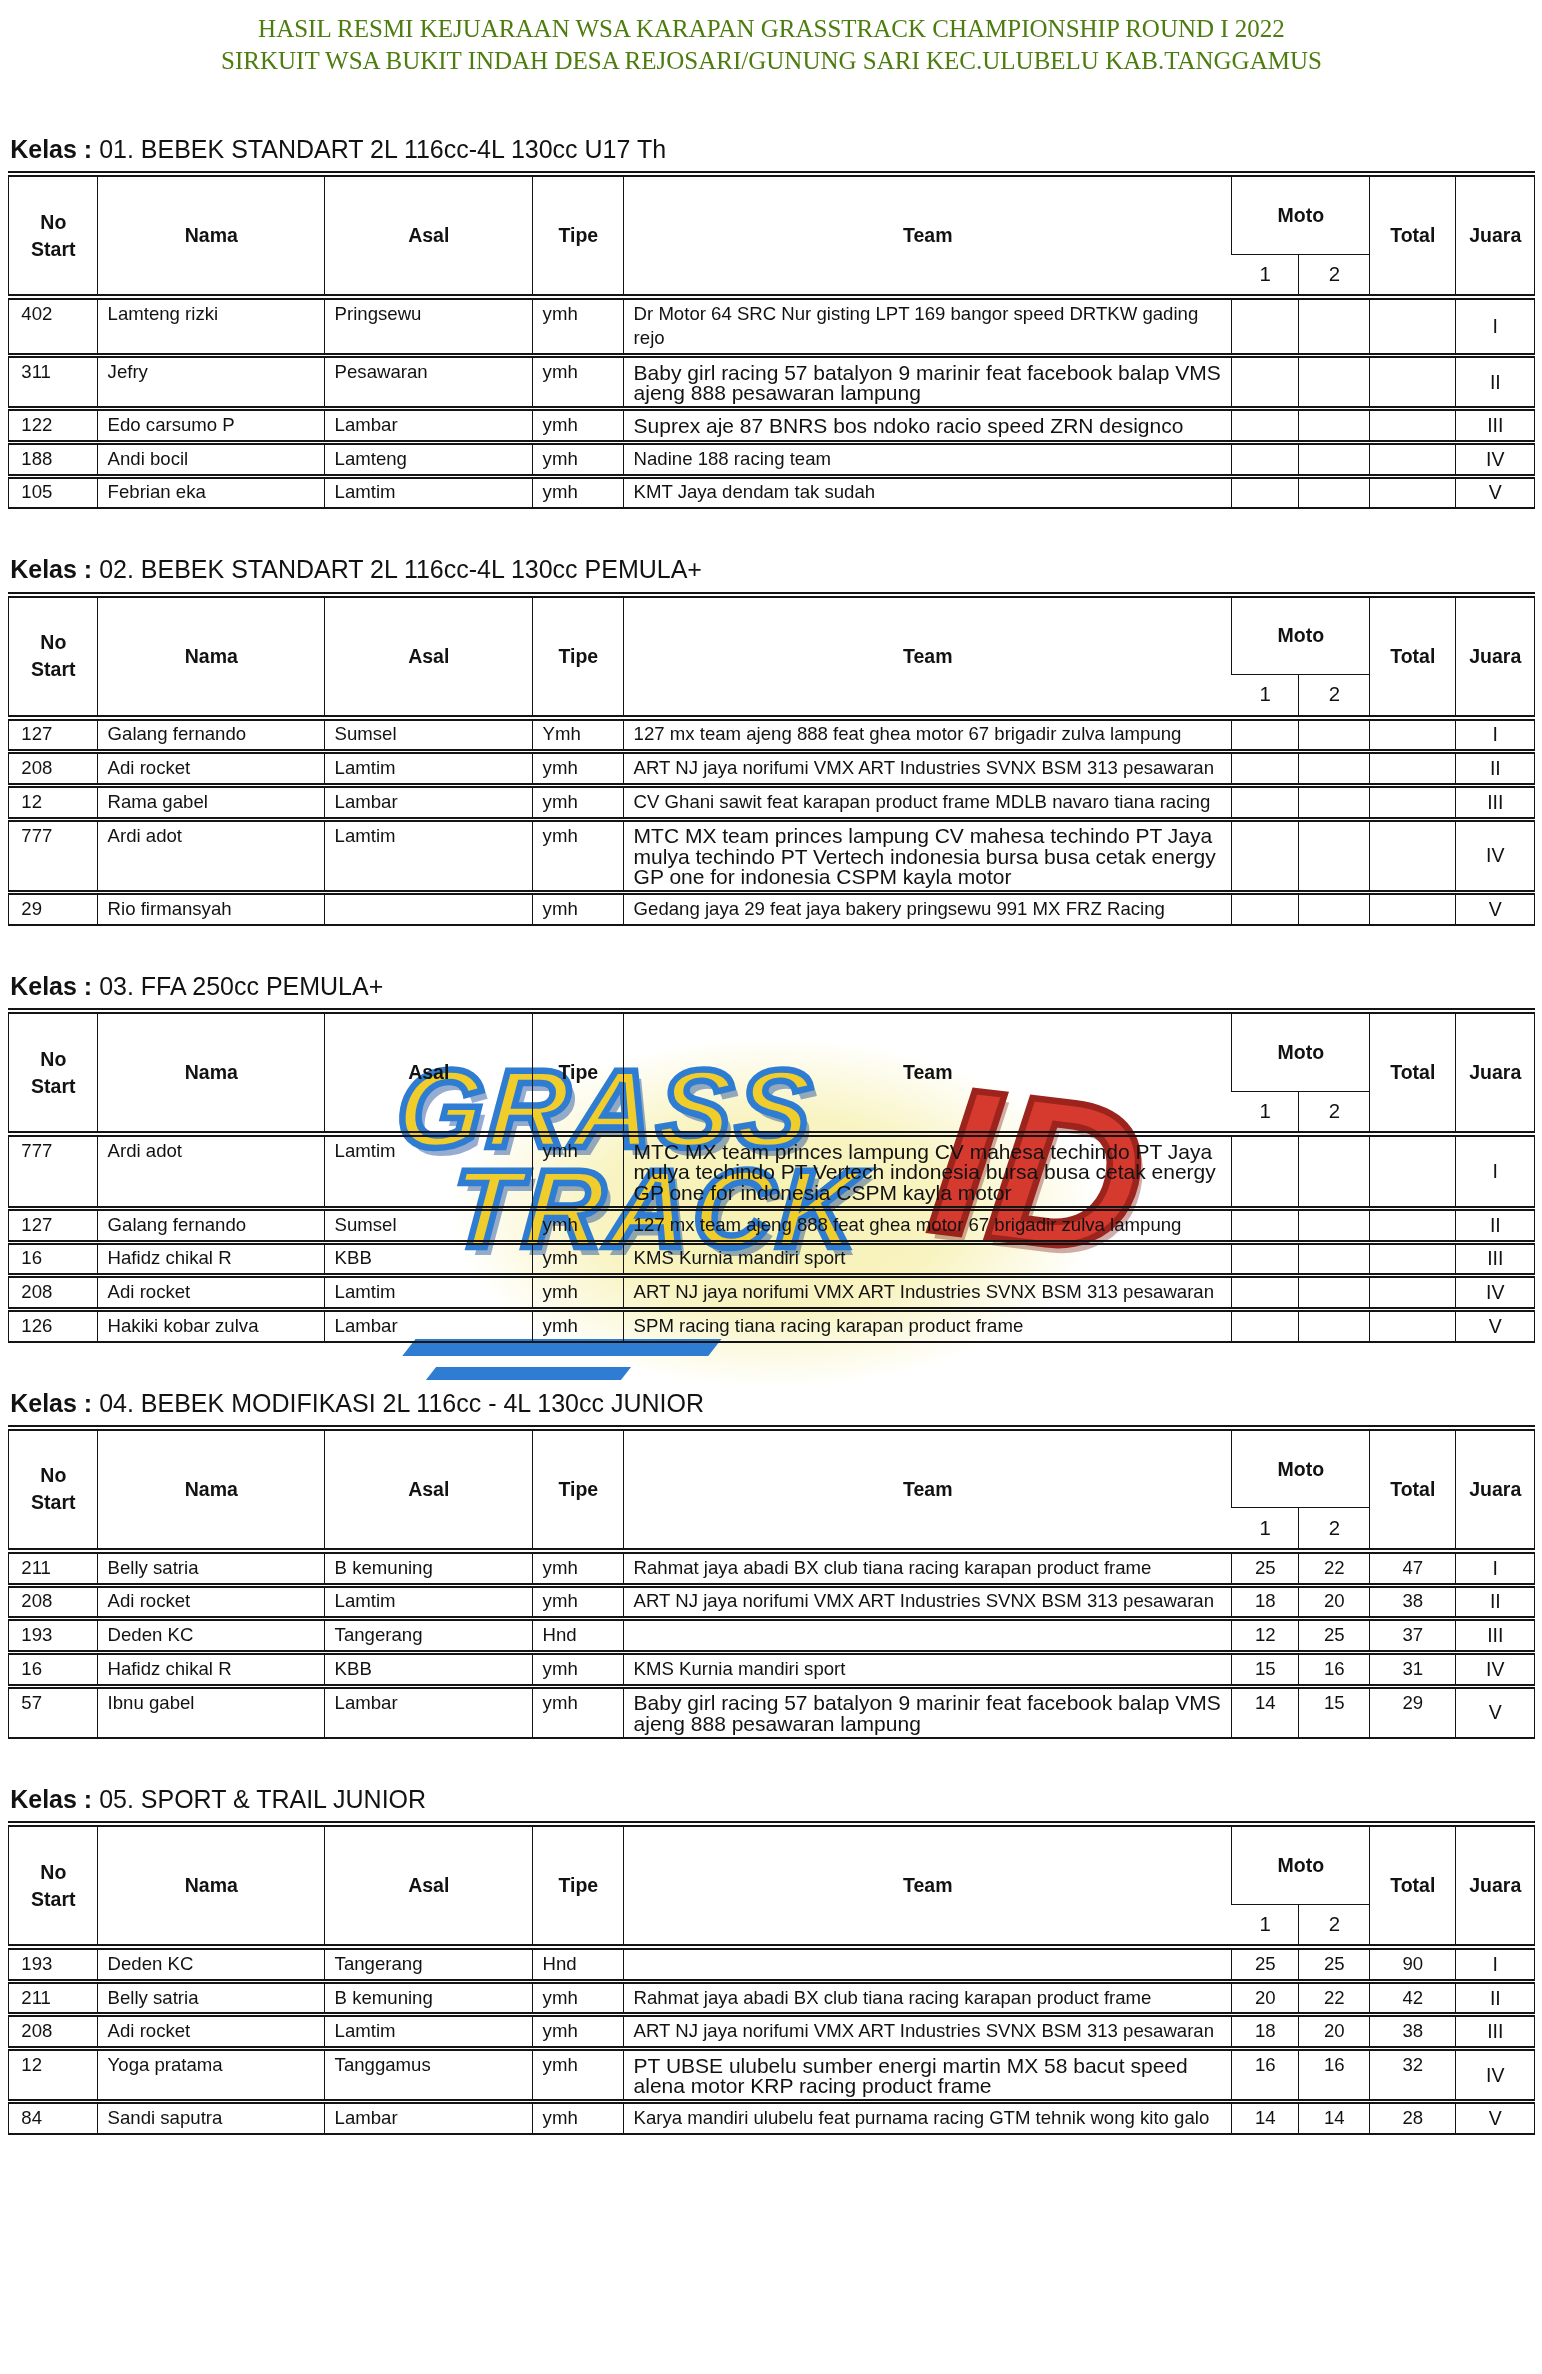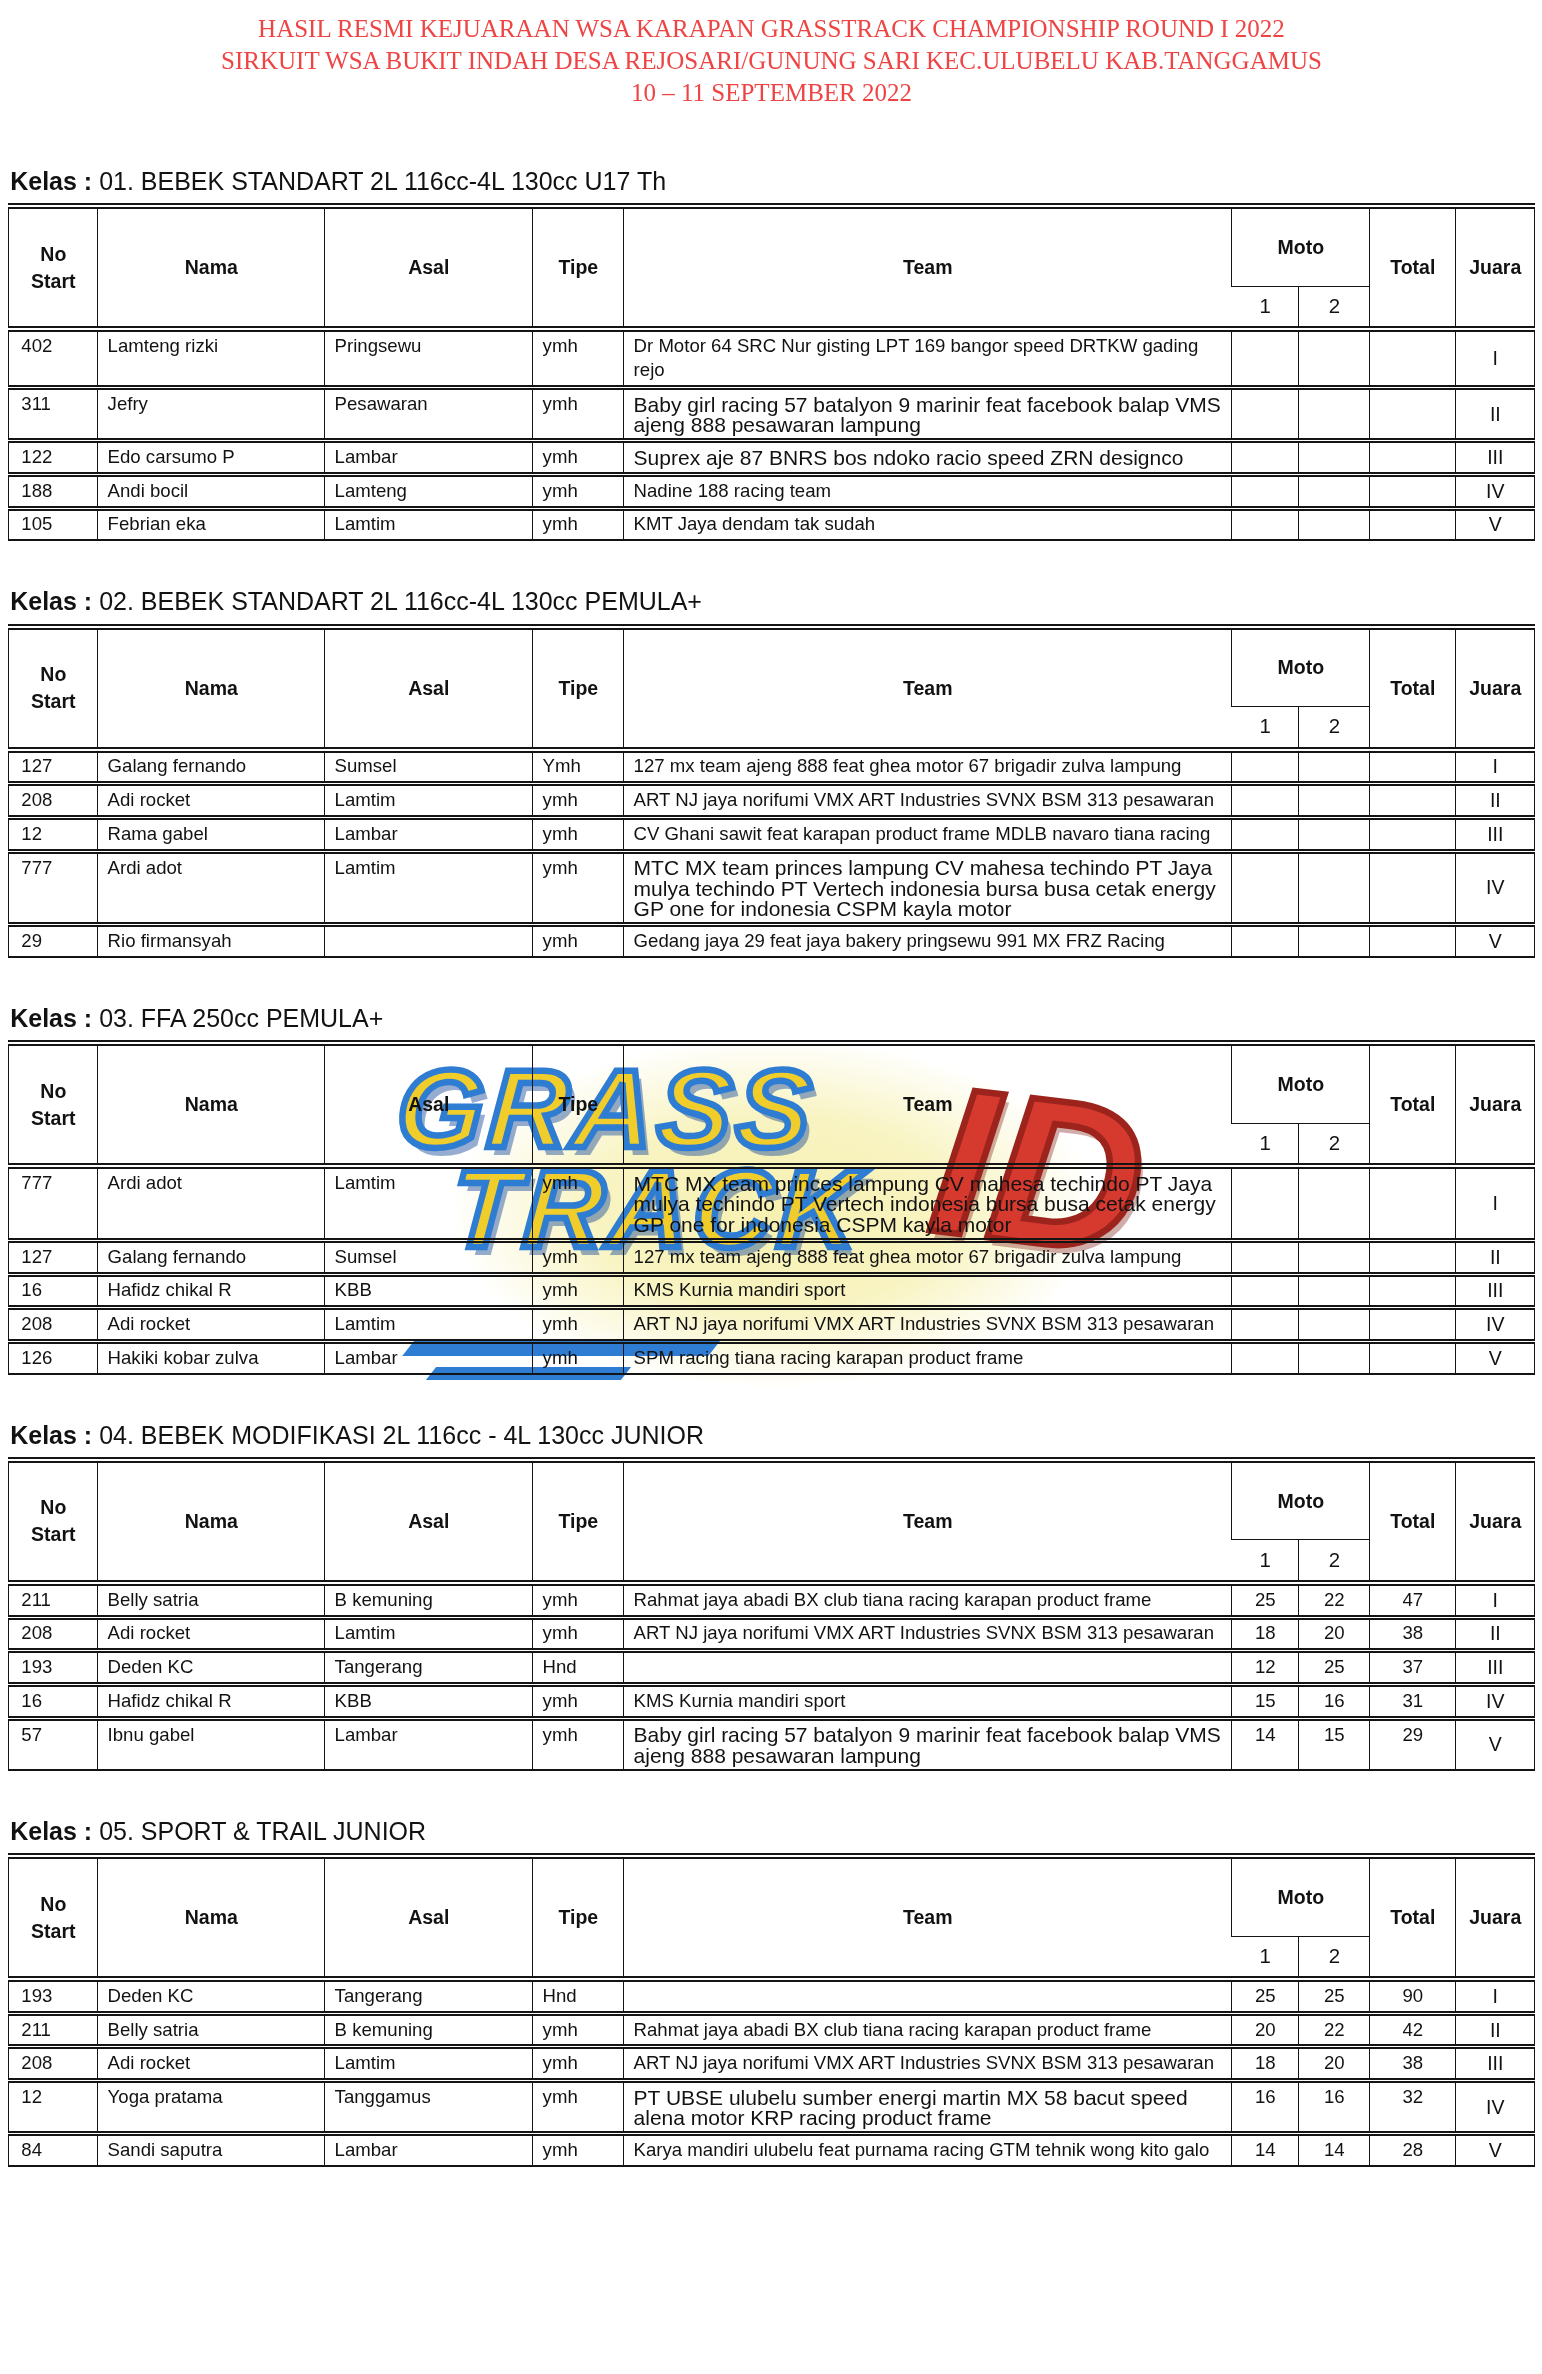--- a/index.html
+++ b/index.html
@@ -1,19 +1,19 @@
 <!DOCTYPE html>
 <html style="font-size:15px"><head>
 <meta charset="utf-8">
 <style>
   html,body{margin:0;padding:0;background:#ffffff;}
   .page{position:relative;width:1543px;height:2375px;background:#fff;overflow:hidden;
         font-family:"Liberation Sans",sans-serif;color:#121212;}
   .doc-title{margin:13px 0 0;text-align:center;font-family:"Liberation Serif",serif;
-             font-size:25px;line-height:32px;font-weight:400;color:#ef4444;}
+             font-size:25px;line-height:32px;font-weight:400;color:#4d7c0f;}
   .content{position:relative;z-index:1;padding:0 8.3px;}
   .sec{margin-top:46px;}
   .sec.first{margin-top:58px;}
   .kelas{margin:0 0 8.3px 1.9px;font-size:25px;line-height:28px;}
   .kelas-label{font-weight:700;}
   .kelas-title{font-weight:400;margin-top:8px;}
   table.results{border-collapse:collapse;table-layout:fixed;width:1526px;background:transparent;
                 border-top:6.5px double #141414;border-bottom:2.8px solid #141414;
                 border-left:1.9px solid #141414;border-right:1.9px solid #141414;}
   table.results th,table.results td{border-left:1.9px solid #141414;box-sizing:border-box;
@@ -60,21 +60,20 @@
     <div class="wm-badge">ID</div>
     <div class="wm-swoosh"></div>
     <div class="wm-swoosh2"></div>
   </div>
 
   <div class="content">
 
     <div class="doc-title">
       <div>HASIL RESMI KEJUARAAN WSA KARAPAN GRASSTRACK CHAMPIONSHIP ROUND I 2022</div>
       <div>SIRKUIT WSA BUKIT INDAH DESA REJOSARI/GUNUNG SARI KEC.ULUBELU KAB.TANGGAMUS</div>
-      <div>10 – 11 SEPTEMBER 2022</div>
     </div>
 
     <section class="sec first">
       <p class="kelas"><span class="kelas-label">Kelas :</span> <span class="kelas-title">01. BEBEK STANDART 2L 116cc-4L 130cc U17 Th</span></p>
       <table class="results">
         <colgroup>
             <col style="width:89px">
             <col style="width:227px">
             <col style="width:208px">
             <col style="width:91px">

